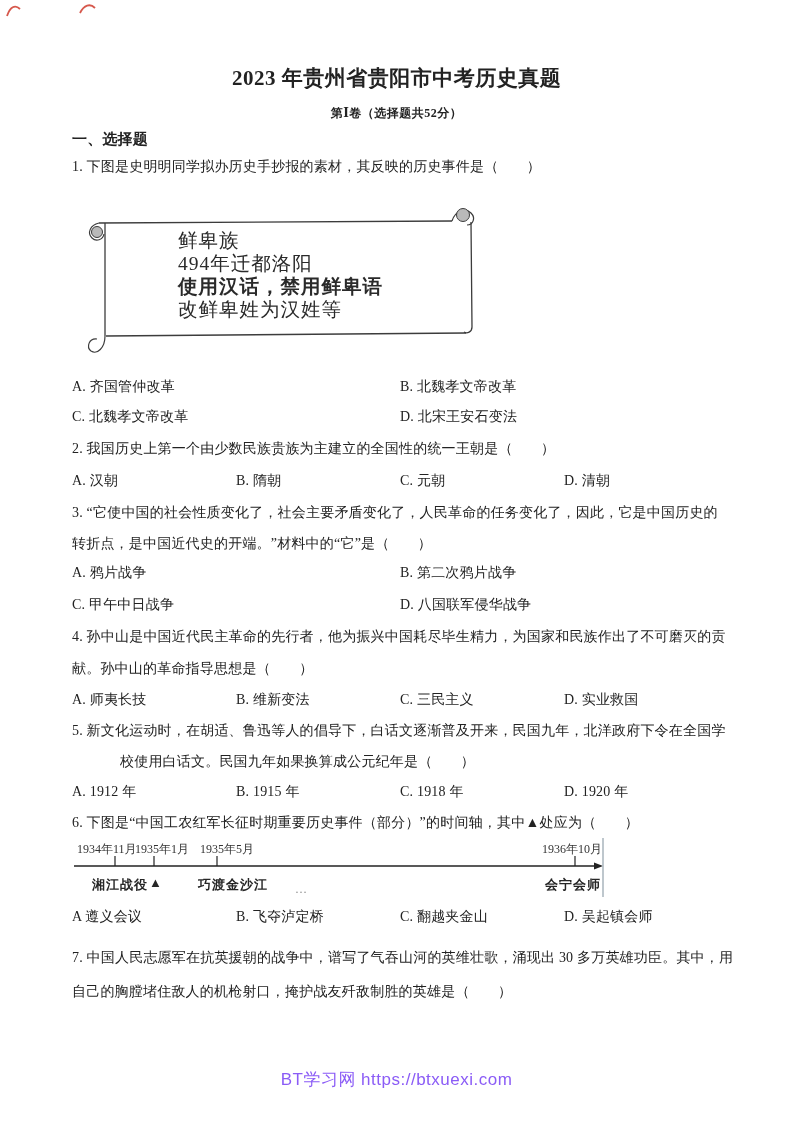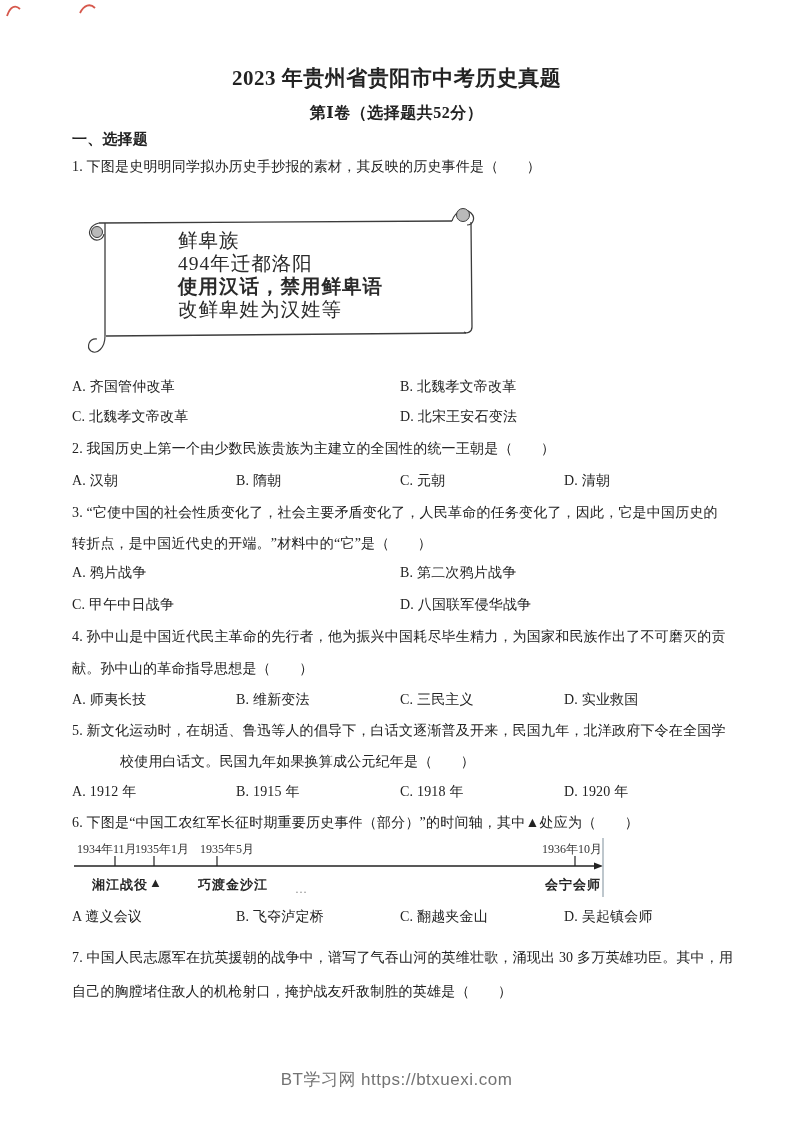--- a/index.html
+++ b/index.html
@@ -2,21 +2,21 @@
 <html><head>
 <meta charset="utf-8">
 <style>
   html,body{margin:0;padding:0;background:#ffffff;}
   .page{position:relative;width:793px;height:1122px;background:#ffffff;overflow:hidden;
         font-family:"Liberation Serif","DejaVu Serif",serif;color:#222222;}
   .t{position:absolute;font-size:14px;line-height:19px;white-space:nowrap;letter-spacing:0.2px;}
   .bold{font-weight:bold;}
   .center{left:0;width:793px;text-align:center;letter-spacing:0.5px;}
   .title{top:66px;font-size:21px;line-height:25px;}
-  .subtitle{top:103px;font-size:16px;line-height:20px;}
+  .subtitle{top:103px;font-size:12px;line-height:20px;}
   .section{top:130px;left:72px;font-size:15px;}
   
   .cA{left:72px;} .cB2{left:400px;} .cB4{left:236px;} .cC4{left:400px;} .cD4{left:564px;}
   
   #q1stem{top:157px;}
   #q1r1{top:377px;} #q1r2{top:407px;}
   #q2stem{top:439px;}
   #q3l1{top:503px;} #q3l2{top:534px;}
   #q4l1{top:627px;} #q4l2{top:659px;}
   #q5l1{top:721px;} #q5l2{top:752px;margin-left:48px;}
@@ -30,21 +30,21 @@
   
   .tl-svg{position:absolute;left:60px;top:830px;width:560px;height:75px;}
   .tl-date{position:absolute;top:842px;font-size:12px;line-height:14px;color:#333;white-space:nowrap;}
   #d0{left:77px;} #d1{left:135px;} #d2{left:200px;} #d3{left:542px;}
   .tl-event{position:absolute;top:877px;font-size:13px;line-height:15px;font-weight:bold;
             color:#262626;white-space:nowrap;letter-spacing:1px;}
   #e0{left:92px;} #e1{left:149px;top:875px;} #e2{left:198px;} #e3{left:545px;}
   #tl-ellipsis{position:absolute;left:295px;top:882px;font-size:12px;color:#8a8a8a;letter-spacing:2px;}
   .footer{position:absolute;top:1068px;left:0;width:793px;text-align:center;
           font-family:"Liberation Sans","DejaVu Sans",sans-serif;
-          font-size:17px;color:#737373;letter-spacing:0.5px;}
+          font-size:17px;color:#8b5cf6;letter-spacing:0.5px;}
   .redmarks{position:absolute;left:0;top:0;width:110px;height:25px;}
 </style>
 </head>
 <body>
 
 <div class="page">
 
   <svg class="redmarks" viewBox="0 0 110 25">
     <path d="M7,16 C10,7 15,4 20,9" stroke="#cf3b2d" stroke-width="1.8" fill="none" opacity="0.85"></path>
     <path d="M80,13 C84,5 90,3 95,8" stroke="#cf3b2d" stroke-width="1.8" fill="none" opacity="0.85"></path>

